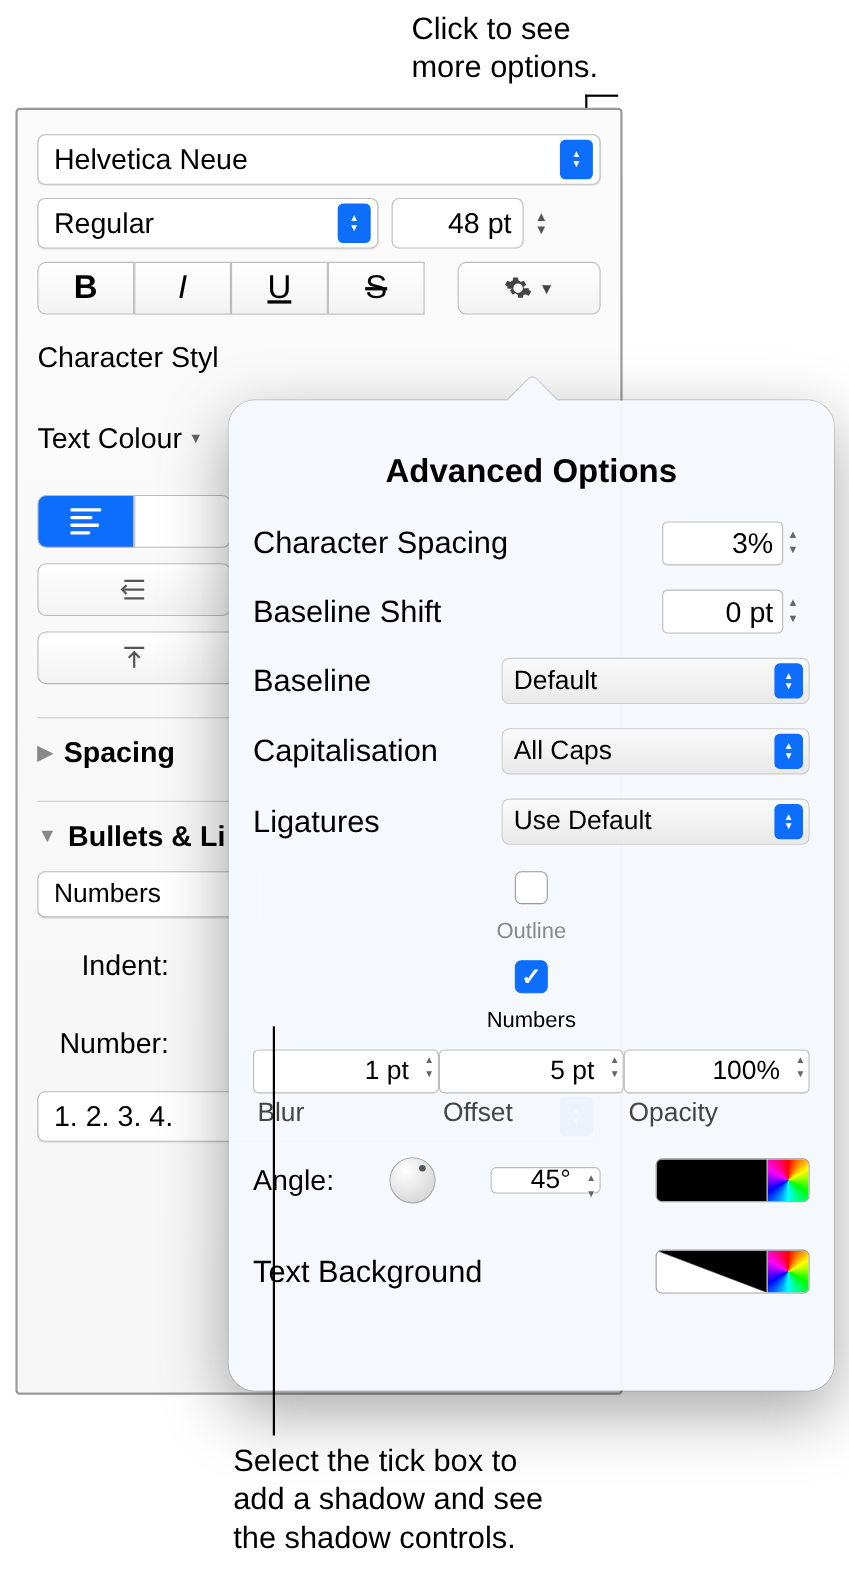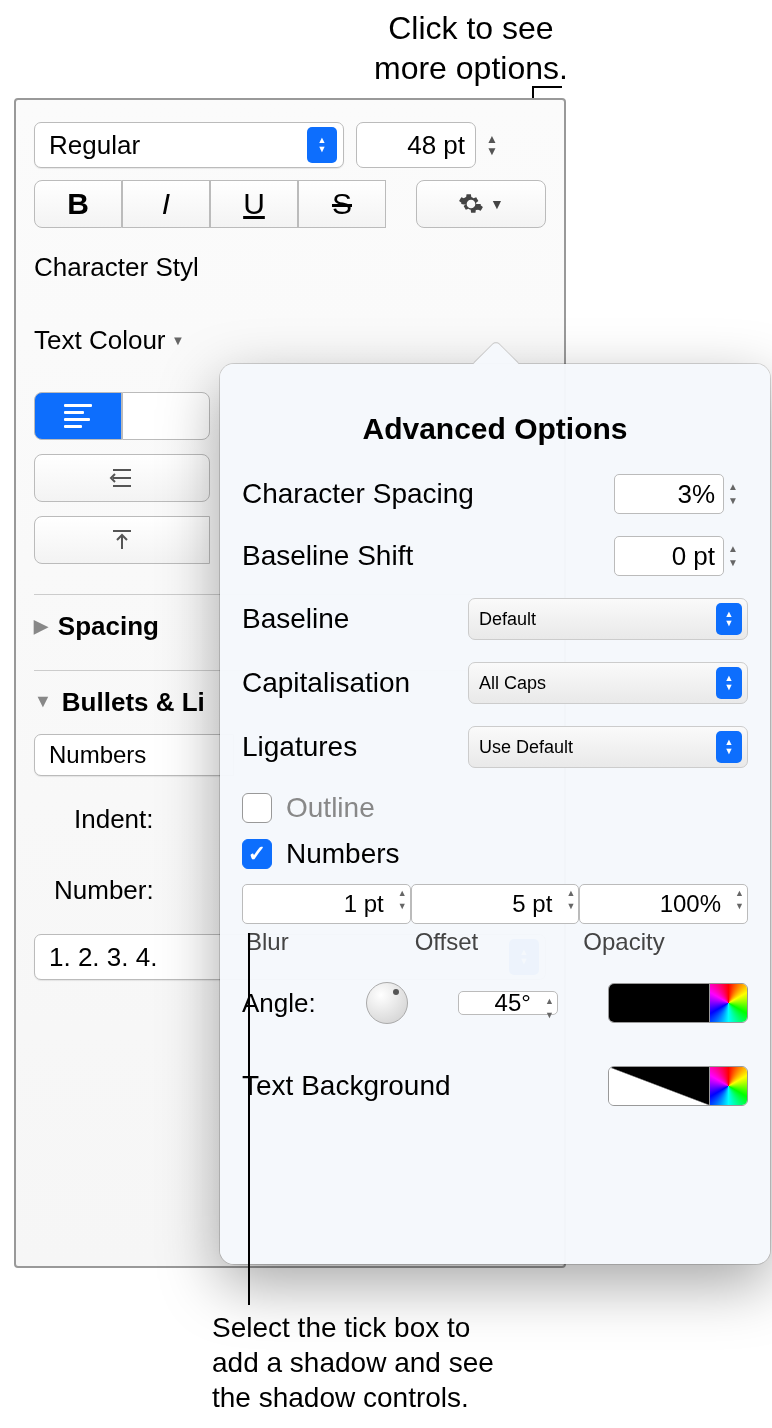--- a/index.html
+++ b/index.html
@@ -1,19 +1,19 @@
 <!DOCTYPE html>
 <html><head>
 <meta charset="utf-8">
 <style>
   * { box-sizing: border-box; margin: 0; padding: 0; font-family: -apple-system, "Helvetica Neue", Arial, sans-serif; }
   body { width: 772px; height: 1428px; background: #fff; position: relative; font-size: 24px; color: #000; }
 
   
-  .callout-top { position: absolute; left: 374px; top: 8px; font-size: 32px; line-height: 1.25; text-align: center; }
+  .callout-top { position: absolute; left: 374px; top: 8px; font-size: 28px; line-height: 1.25; text-align: left; }
   .callout-line-top { position: absolute; left: 532px; top: 86px; width: 2px; height: 245px; background: #000; }
   .callout-line-top-h { position: absolute; left: 532px; top: 86px; width: 30px; height: 2px; background: #000; }
 
   .callout-bot { position: absolute; left: 212px; top: 1310px; font-size: 28px; line-height: 1.25; }
   .callout-line-bot { position: absolute; left: 248px; top: 933px; width: 2px; height: 372px; background: #000; }
 
   
   .panel-frame { position: absolute; left: 14px; top: 98px; width: 552px; height: 1170px; border: 2px solid #999; border-radius: 4px; background: linear-gradient(#fbfbfb,#f6f6f6); overflow: hidden; }
   .inner { padding: 22px 18px; }
 
@@ -47,34 +47,34 @@
   .align-btn { width:88px; height:48px; border:1px solid #bbb; display:flex; align-items:center; justify-content:center; }
   .align-btn:first-child { border-radius:8px 0 0 8px; }
   .align-btn.active { background:#0d6efd; }
 
   .disclosure { display:flex; align-items:center; gap:10px; font-size:26px; font-weight:700; padding:16px 0; border-top:1px solid #ccc; margin-top:12px; }
   .tri { font-size:18px; color:#888; transform: translateY(-1px); }
 
   .field-label { font-size:26px; }
 
   
-  .popover { position:absolute; left:220px; top:364px; width:550px; height:900px; background:rgba(245,248,252,0.97); border-radius:14px; box-shadow: 0 20px 60px rgba(0,0,0,.35), 0 0 0 1px rgba(0,0,0,.15); padding: 48px 22px 22px 22px;}
+  .popover { position:absolute; left:208px; top:364px; width:550px; height:900px; background:rgba(245,248,252,0.97); border-radius:24px; box-shadow: 0 20px 60px rgba(0,0,0,.35), 0 0 0 1px rgba(0,0,0,.15); padding: 48px 22px 22px 22px;}
   .popover::before { content:""; position:absolute; top:-16px; left:260px; width:32px; height:32px; background:rgba(245,248,252,0.97); transform:rotate(45deg); border-top-left-radius:5px; box-shadow:-1px -1px 0 rgba(0,0,0,.15);}
   .pop-title { text-align:center; font-size:30px; font-weight:600; margin-bottom:28px;}
 
   .pop-row { display:flex; align-items:center; justify-content:space-between; margin-bottom:22px; font-size:28px;}
   .pop-input { width:110px; height:40px; border:1px solid #bbb; border-radius:5px; background:#fff; text-align:right; padding-right:8px; display:flex; align-items:center; justify-content:flex-end; font-size:26px;}
   .pop-stepper { width:20px; height:40px; display:flex; flex-direction:column; justify-content:center; gap:4px; margin-left:4px;}
   .pop-stepper span {font-size:10px; color:#666; line-height:1;}
   .pop-right {display:flex; align-items:center;}
 
-  .pop-select { display:flex; align-items:center; justify-content:space-between; width:280px; height:42px; background:linear-gradient(#fafafa,#e9e9e9); border:1px solid #ccc; border-radius:7px; padding:0 5px 0 10px; font-size:18px;}
+  .pop-select { display:flex; align-items:center; justify-content:space-between; width:280px; height:42px; background:linear-gradient(#fafafa,#e9e9e9); border:1px solid #ccc; border-radius:7px; padding:0 5px 0 10px; font-size:24px;}
   .pop-select .updown{width:26px;height:32px;}
 
-  .check-row { display:flex; align-items:center; gap:14px; font-size:28px; margin-bottom:14px; margin-top:6px;}
+  .check-row { display:flex; align-items:center; gap:14px; font-size:20px; margin-bottom:14px; margin-top:6px;flex-direction:column;}
   .checkbox { width:30px; height:30px; border:1px solid #999; border-radius:6px; background:#fff; display:flex; align-items:center; justify-content:center;}
   .checkbox.checked { background:#0d6efd; border-color:#0d6efd; color:#fff;}
   .checkbox.checked::after { content:"✓"; font-size:22px; font-weight:700;}
 
   .shadow-grid { display:flex; justify-content:space-between; margin-bottom:6px; gap:0;}
   .shadow-item { flex:1; text-align:center;}
   .shadow-caption { font-size:24px; color:#444; margin-top:4px; text-align:left; padding-left:4px;}
   .shadow-input { width:100%; height:40px; border:1px solid #bbb; border-radius:5px; background:#fff; display:flex; align-items:center; justify-content:flex-end; padding-right:26px; position:relative; font-size:24px;}
   .shadow-input .mini-stepper{position:absolute; right:3px; top:4px; display:flex; flex-direction:column; gap:4px;}
   .shadow-input .mini-stepper span{font-size:9px; color:#666; line-height:1;}
@@ -105,20 +105,24 @@
 <div class="callout-top">
   <span style="white-space:pre-line;">Click to see
 more options.</span>
 </div>
 <div class="callout-line-top-h"></div>
 <div class="callout-line-top"></div>
 
 <div class="panel-frame">
   <div class="inner">
 
+    <div class="select" style="margin-bottom:12px;">
+      <span>Helvetica Neue</span>
+      <span class="updown"></span>
+    </div>
 
     <div class="row">
       <div class="select small">
         <span>Regular</span>
         <span class="updown"></span>
       </div>
       <div class="stepper-wrap">
         <div class="stepper-input">48 pt</div>
         <div class="stepper-btn">
             <span>▲</span>

